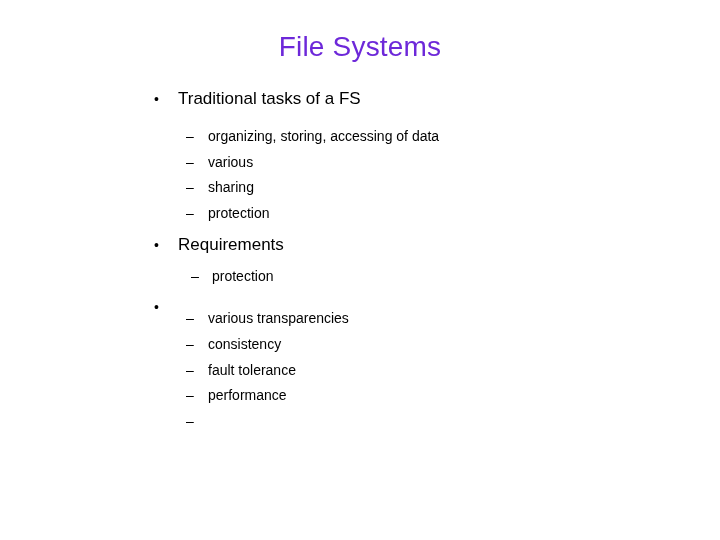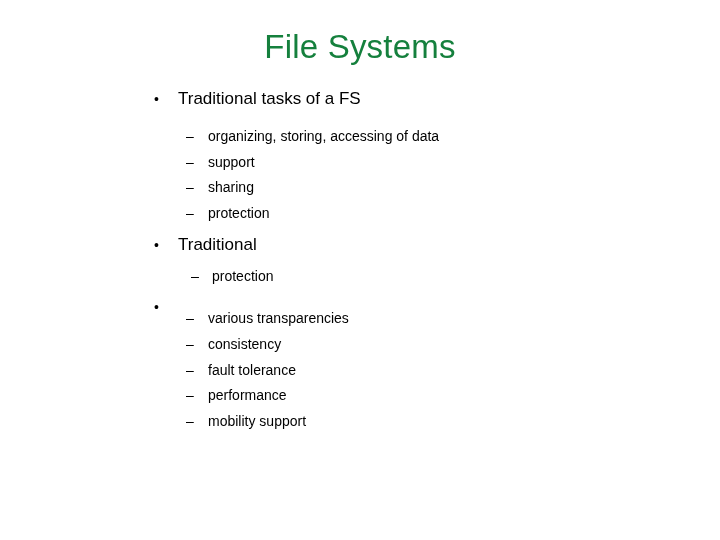--- a/index.html
+++ b/index.html
@@ -23,25 +23,25 @@
     background: #ffffff;
   }
 
   
   .slide-title {
     position: absolute;
     left: 0;
     top: 28px;
     width: 720px;
     text-align: center;
-    font-size: 33px;
+    font-size: 28px;
     line-height: 38px;
     font-weight: 400;
     letter-spacing: 0.2px;
-    color: #15803d;
+    color: #6d28d9;
     white-space: nowrap;
   }
 
   
   .slide-body {
     position: absolute;
     left: 0;
     top: 86px;
     width: 720px;
   }
@@ -117,38 +117,38 @@
       </div>
 
       <div class="gap-a"></div>
 
       <div class="lvl2">
         <span class="marker">–</span>
         <span>organizing, storing, accessing of data</span>
       </div>
       <div class="lvl2">
         <span class="marker">–</span>
-        <span>support</span>
+        <span>various</span>
       </div>
       <div class="lvl2">
         <span class="marker">–</span>
         <span>sharing</span>
       </div>
       <div class="lvl2">
         <span class="marker">–</span>
         <span>protection</span>
       </div>
     </div>
 
     <div class="gap-b"></div>
 
     <div class="group indent-b">
       <div class="lvl1">
         <span class="marker">•</span>
-        <span>Traditional</span>
+        <span>Requirements</span>
       </div>
 
       <div class="gap-c"></div>
 
       <div class="lvl2">
         <span class="marker">–</span>
       </div>
       <div class="lvl2">
         <span class="marker">–</span>
         <span>protection</span>
@@ -178,18 +178,17 @@
       <div class="lvl2">
         <span class="marker">–</span>
         <span>fault tolerance</span>
       </div>
       <div class="lvl2">
         <span class="marker">–</span>
         <span>performance</span>
       </div>
       <div class="lvl2">
         <span class="marker">–</span>
-        <span>mobility support</span>
       </div>
     </div>
 
   </div>
 </div>
 
 </body></html>

